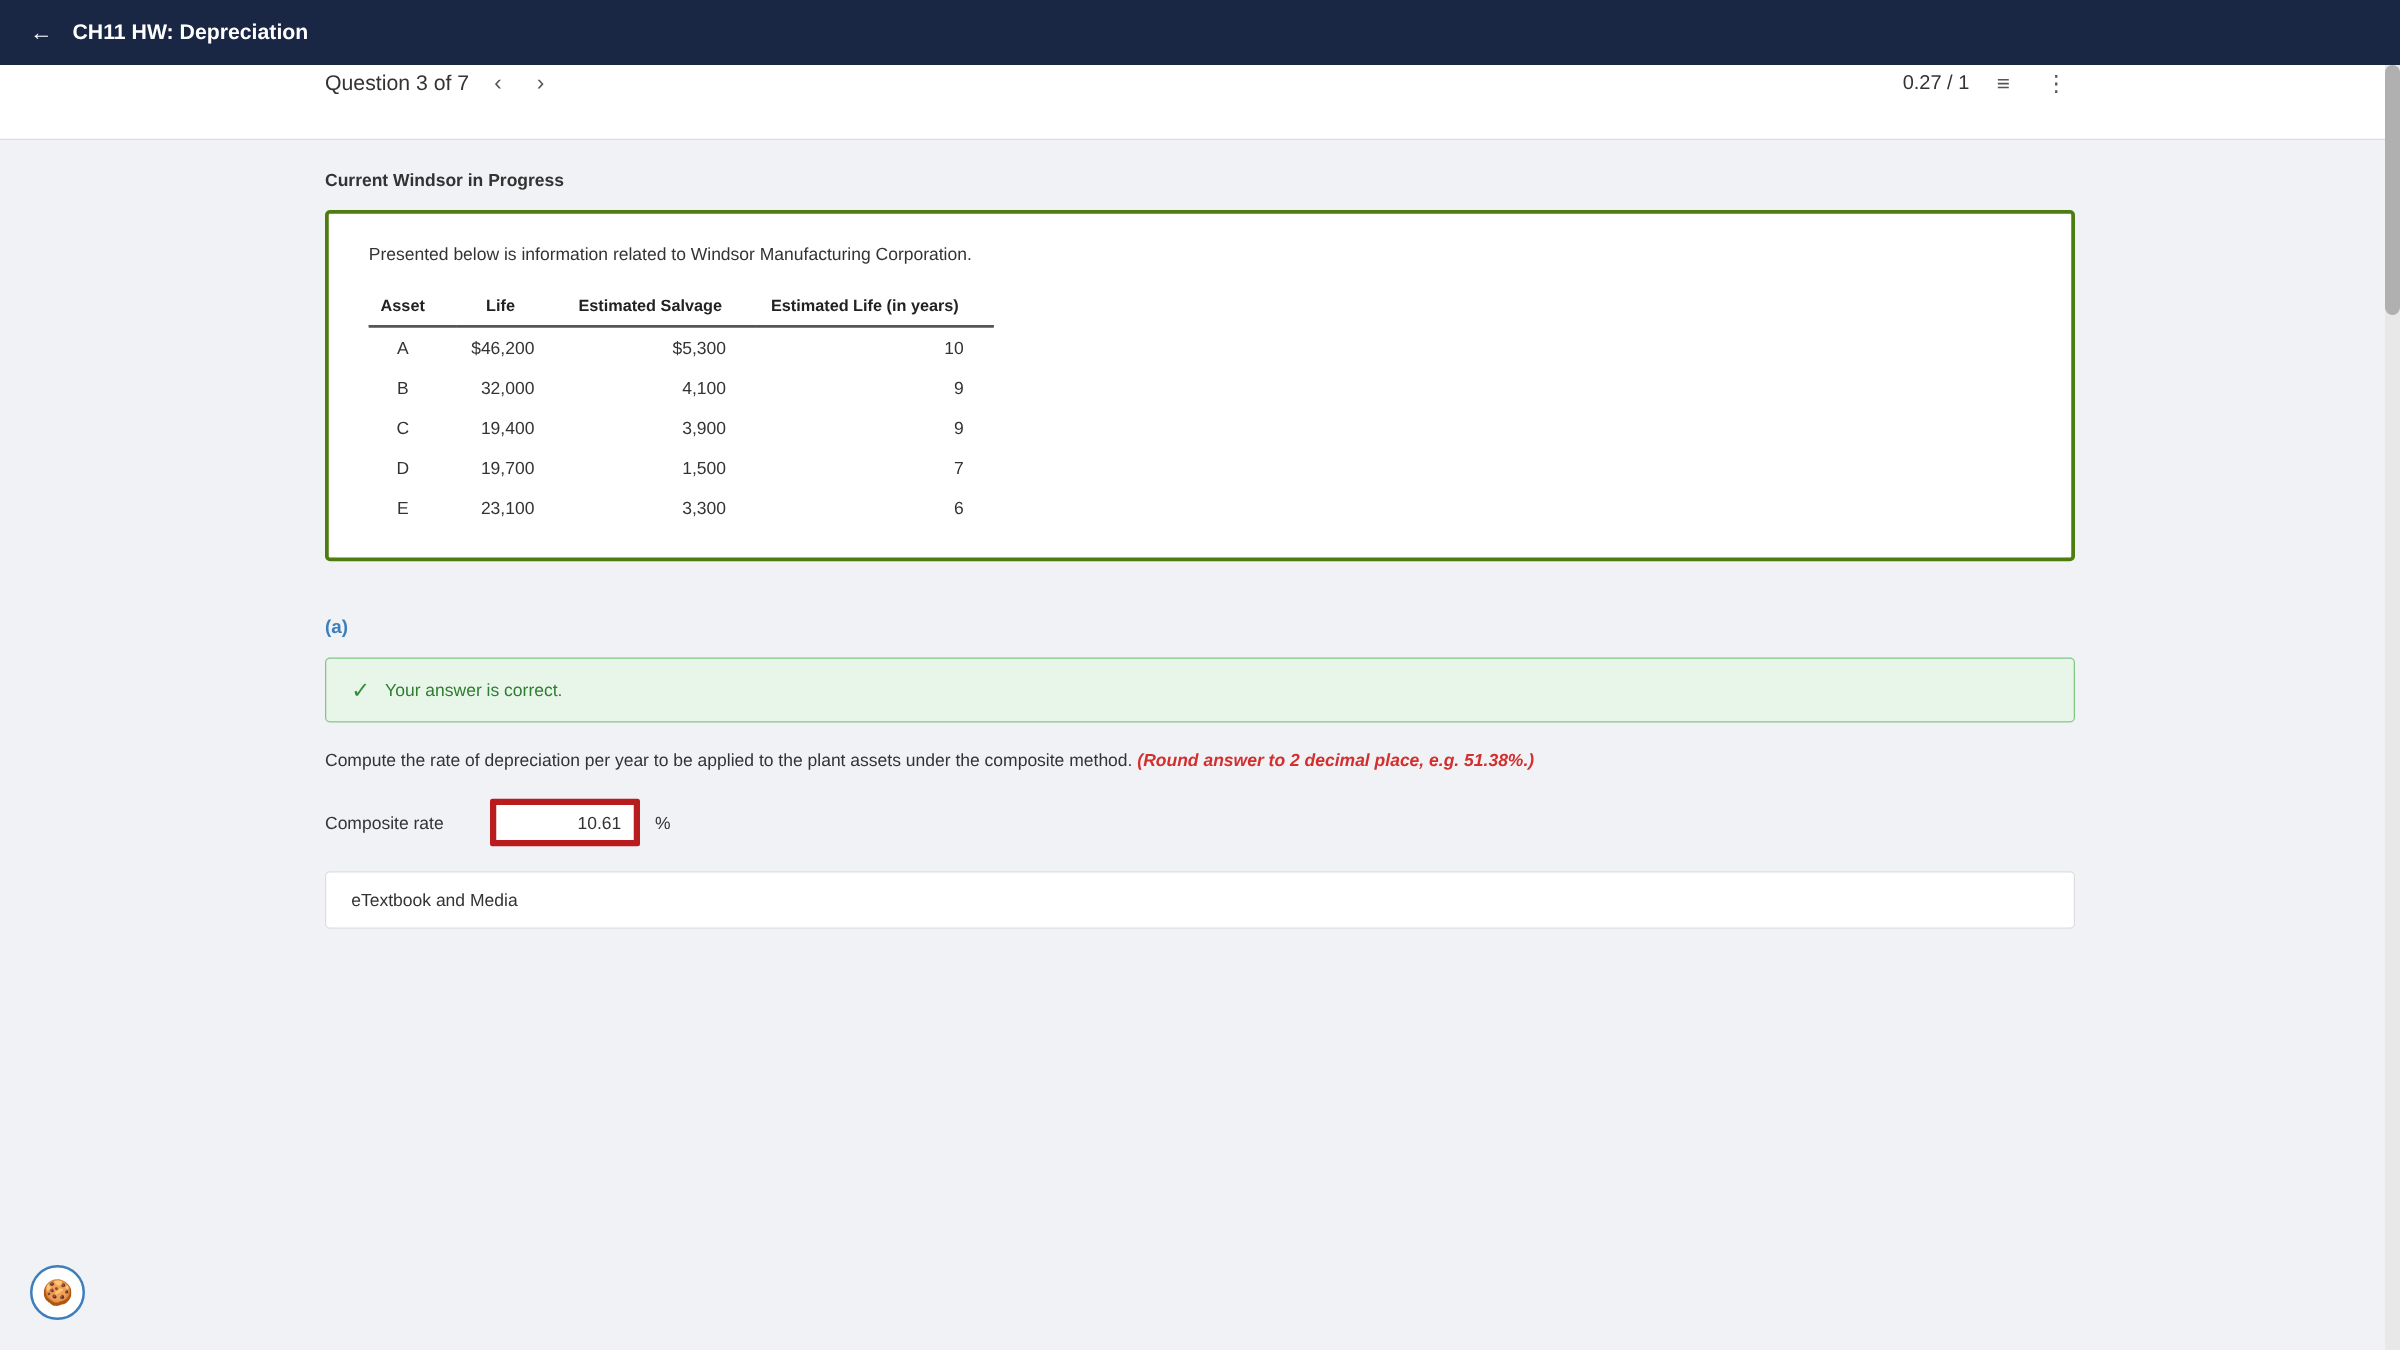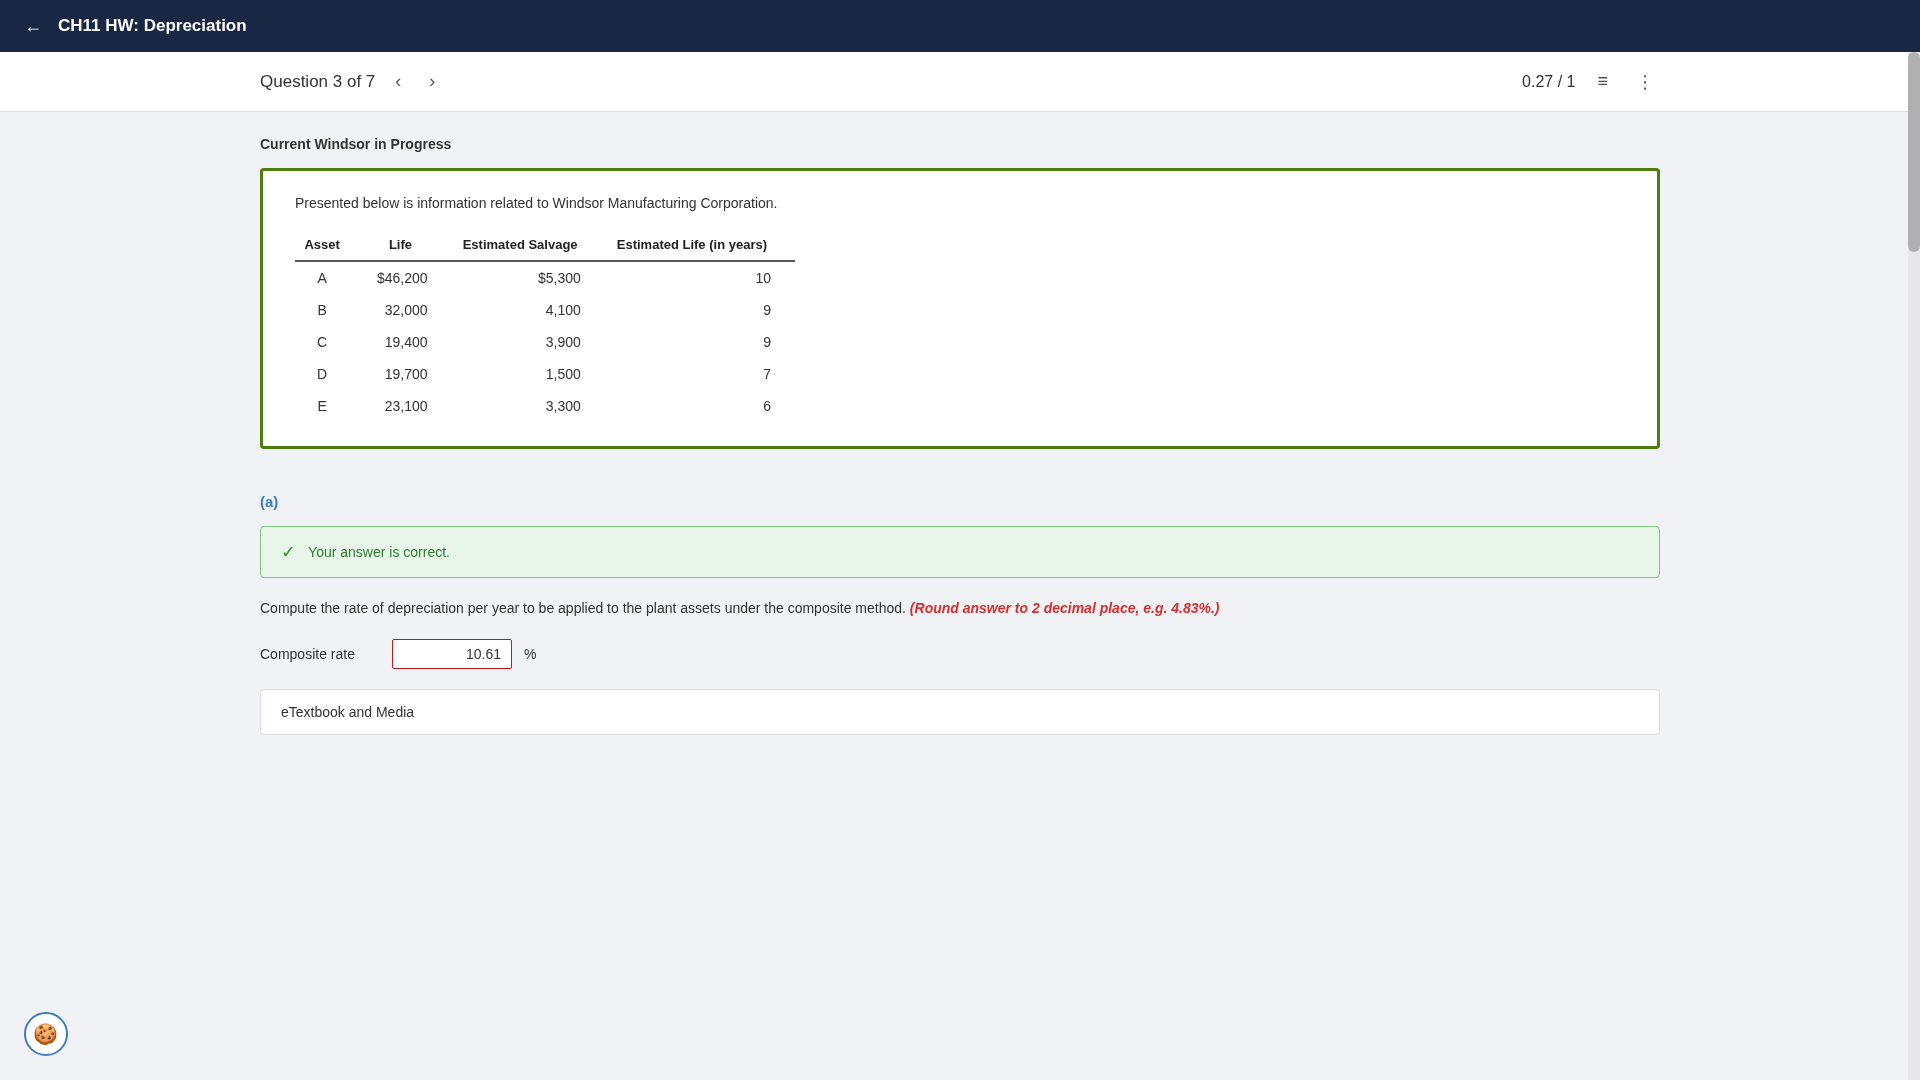--- a/index.html
+++ b/index.html
@@ -29,21 +29,21 @@
       font-weight: 600;
       color: white;
     }
 
     
     .question-nav {
       background: #ffffff;
       border-bottom: 1px solid #ddd;
       height: 60px;
       display: flex;
-      align-items: center;
+      align-items: flex-start;
       padding: 0 260px;
       justify-content: space-between;
     }
     .question-nav-left {
       display: flex;
       align-items: center;
       gap: 12px;
     }
     .question-label {
       font-size: 17px;
@@ -181,21 +181,21 @@
       align-items: center;
       gap: 12px;
       margin-bottom: 20px;
     }
     .input-label {
       font-size: 14px;
       color: #333;
       min-width: 120px;
     }
     .answer-input {
-      border: 1px solid #b91c1c;
+      border: 5px solid #b91c1c;
       border-radius: 2px;
       padding: 6px 10px;
       font-size: 14px;
       width: 120px;
       text-align: right;
       color: #333;
       background: white;
     }
     .unit-label {
       font-size: 14px;
@@ -332,21 +332,21 @@
   <div class="part-section">
     <div class="part-label">(a)</div>
 
     <div class="correct-box">
       <span class="correct-check">✓</span>
       <span class="correct-text">Your answer is correct.</span>
     </div>
 
     <p class="question-text">
       <span>Compute the rate of depreciation per year to be applied to the plant assets under the composite method.</span>
-      <span class="red-italic"> (Round answer to 2 decimal place, e.g. 4.83%.)</span>
+      <span class="red-italic"> (Round answer to 2 decimal place, e.g. 51.38%.)</span>
     </p>
 
     <div class="input-row">
       <span class="input-label">Composite rate</span>
       <input class="answer-input" type="text" value="10.61" readonly="" style="">
       <span class="unit-label">%</span>
     </div>
 
     <div class="etextbook-bar">
       <span>eTextbook and Media</span>

